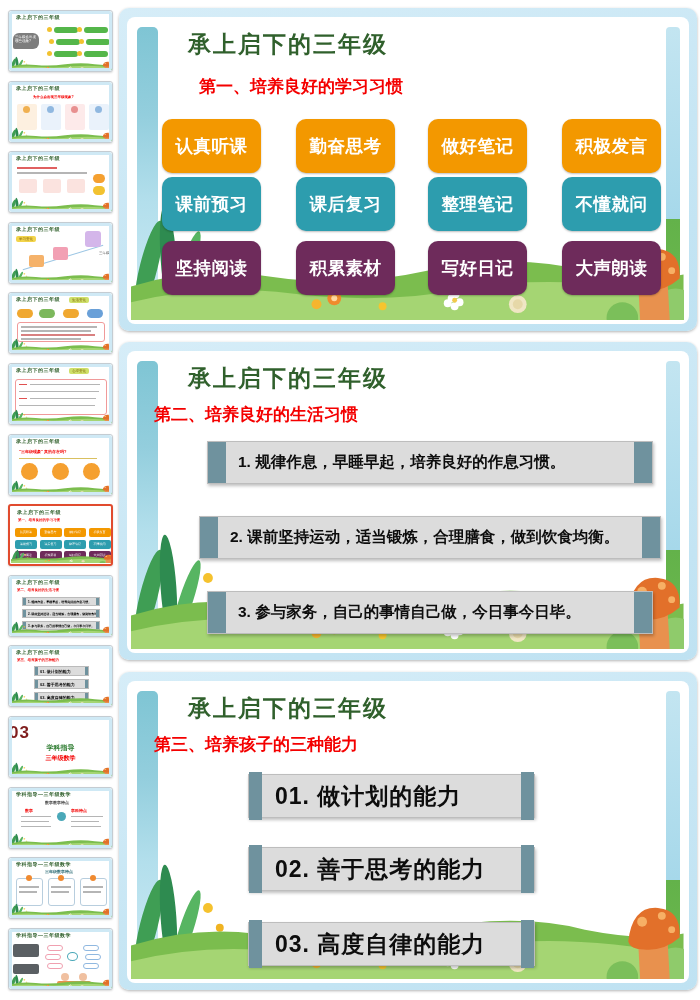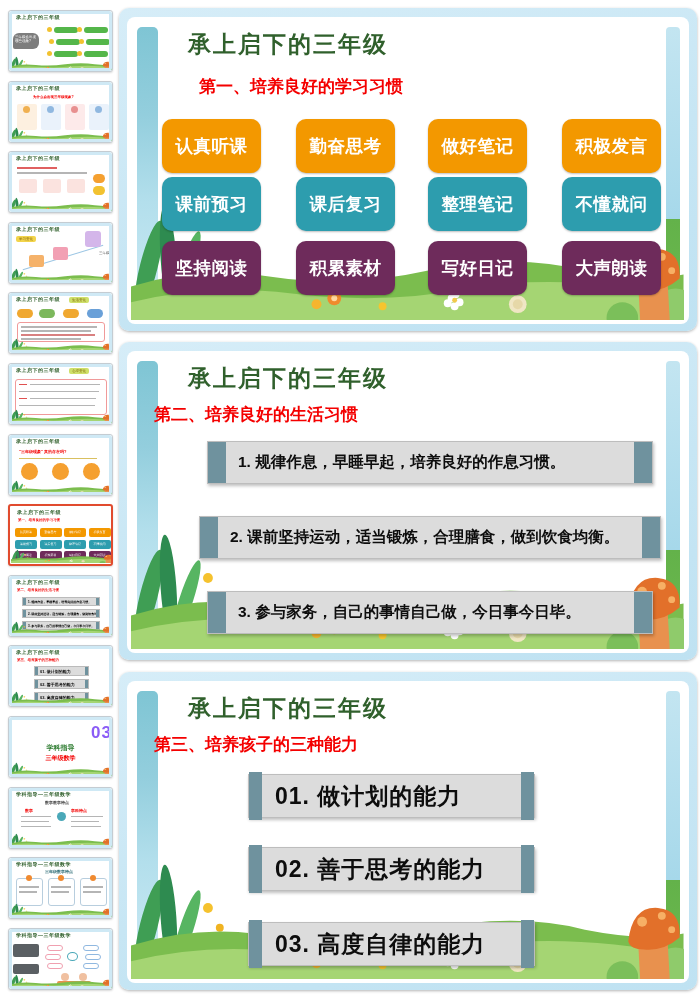--- a/index.html
+++ b/index.html
@@ -28,22 +28,22 @@
            text-align:center; overflow:hidden; white-space:nowrap; }
   .t-btn.o{background:#f39800;} .t-btn.t{background:#2d9dae;} .t-btn.p{background:#6e2b5b;}
   .t-bar { position:absolute; background:#dcdcdc; border:.5px solid #bbb; font-size:3px;
            color:#000; overflow:hidden; white-space:nowrap; font-weight:bold; }
   .t-cap { position:absolute; width:3px; top:0; bottom:0; background:#6f929e; }
   .t-pill { position:absolute; background:#54b64a; border-radius:3px; width:24px; height:6px; }
   .t-dot { position:absolute; width:5px; height:5px; border-radius:50%; background:#f2c230; }
   .t-box { position:absolute; border-radius:2px; }
   .t-okbox { position:absolute; border:1px solid #f09a9a; border-radius:3px; background:#fff; }
   .t-circle { position:absolute; border-radius:50%; }
-  .t-num { position:absolute; width:100%; text-align:right; top:6px; font-size:17px;
-           font-weight:bold; color:#8b5cf6; letter-spacing:1px; }
+  .t-num { position:absolute; width:100%; text-align:left; top:6px; font-size:17px;
+           font-weight:bold; color:#7f1d1d; letter-spacing:1px; }
   .t-sub1 { position:absolute; width:100%; text-align:center; top:26px; font-size:7px;
             font-weight:bold; color:#2f7d32; }
   .t-sub2 { position:absolute; width:100%; text-align:center; top:37px; font-size:6px;
             font-weight:bold; color:#f40000; }
 
   
   .slide { position:absolute; left:119px; width:578px; border-radius:10px;
            background:linear-gradient(165deg,#d6edf8 0%,#c7e6f4 55%,#bfe2f2 100%);
            box-shadow:0 1px 3px rgba(0,0,0,.3); }
   #slide1{ top:8px;  height:323px; }

